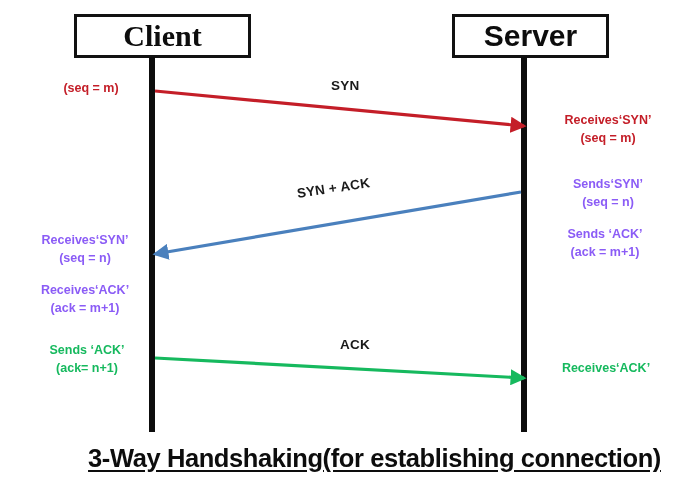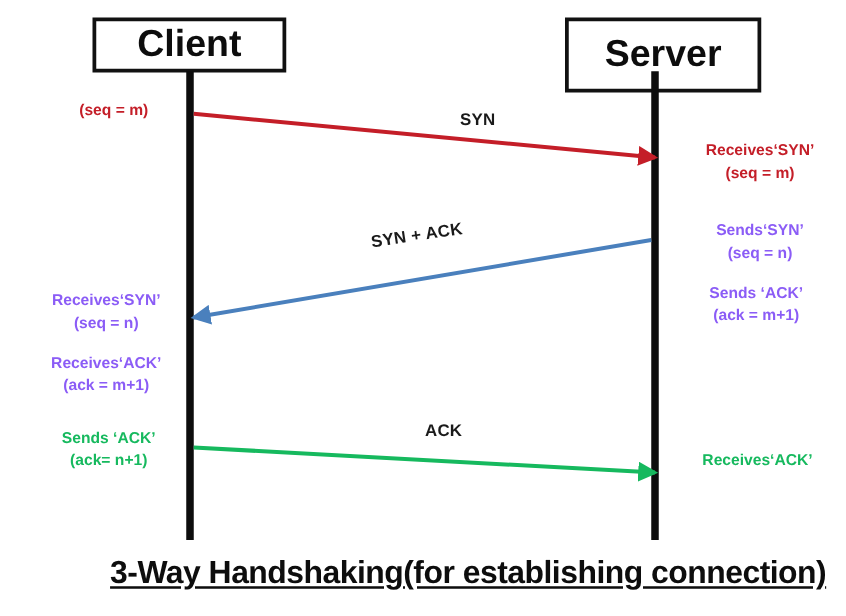--- a/index.html
+++ b/index.html
@@ -28,22 +28,22 @@
     align-items: center;
     justify-content: center;
   }
   .node-box .node-label {
     font-size: 30px;
     font-weight: bold;
     color: #0d0d0d;
     letter-spacing: 0px;
     line-height: 1;
   }
-  #client-box { left: 74px;  top: 14px; width: 155px; height: 44px; }
-  #server-box { left: 452px; top: 14px; width: 157px; height: 60px; }
+  #client-box { left: 74px;  top: 14px; width: 177px; height: 44px; font-family: Liberation Serif, serif; }
+  #server-box { left: 452px; top: 14px; width: 157px; height: 44px; }
 
   
   .lifeline {
     position: absolute;
     width: 6px;
     background: #0d0d0d;
     top: 57px;
     height: 375px;
   }
   #client-lifeline { left: 149px; }
@@ -83,21 +83,21 @@
 
   
   .arrow-label {
     position: absolute;
     font-size: 13.5px;
     font-weight: bold;
     color: #1a1a1a;
     white-space: nowrap;
     letter-spacing: 0.2px;
   }
-  #label-syn     { left: 331px; top: 88px; margin-left: 37px; }
+  #label-syn     { left: 331px; top: 78px; }
   #label-synack  { left: 297px; top: 186px; transform: rotate(-8.5deg); transform-origin: left center; }
   #label-ack     { left: 340px; top: 337px; text-align: right; }
 
   
   #caption {
     position: absolute;
     left: 0;
     top: 444px;
     width: 677px;
     text-align: center;

